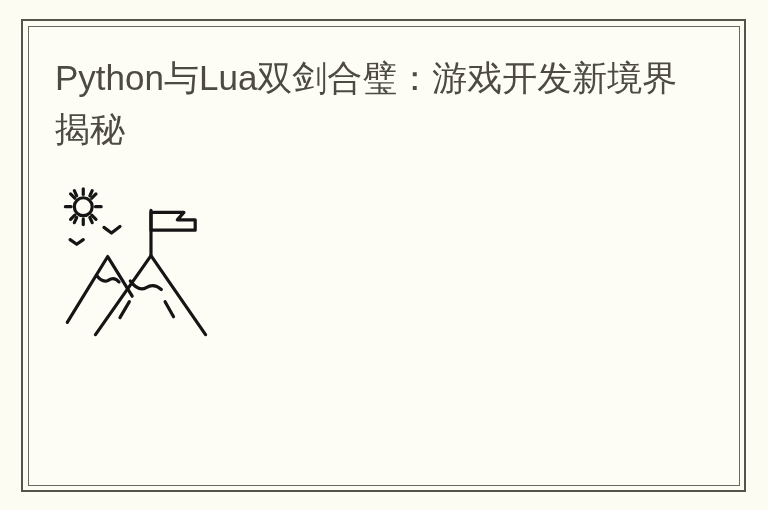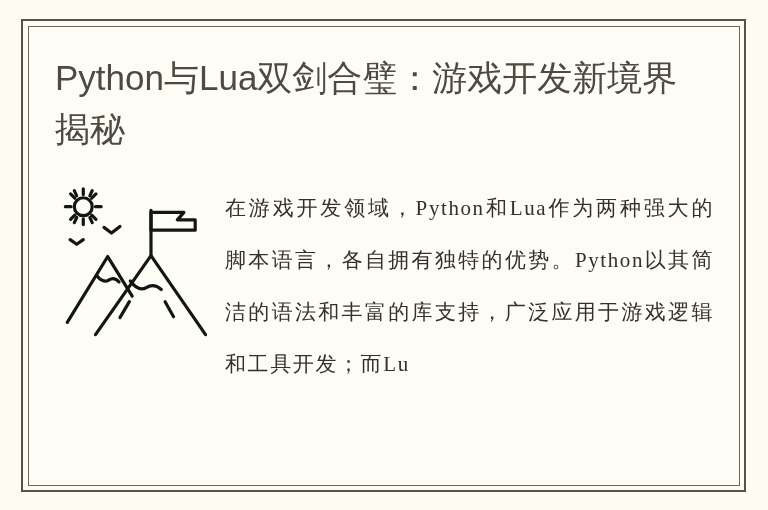--- a/index.html
+++ b/index.html
@@ -155,17 +155,16 @@
           <g>
             <path d="M43 158 L102 74 L160 158"></path>
             <path d="M80 101 Q89 113 97 108 Q105 103 113 110"></path>
             <line x1="69" y1="140" x2="79" y2="123"></line>
             <line x1="126" y1="139" x2="117" y2="123"></line>
           </g>
 
         </svg>
       </div>
 
-      <p class="body-text">在游戏开发领域，Python和Lua作为两种强大的脚本语言，各自拥有独特的优势。Python以其简洁的语法和丰富的库支持，广泛应用于游戏逻辑和工具开发；而Lu</p>
 
     </div>
   </div>
 </div>
 
 </body></html>

